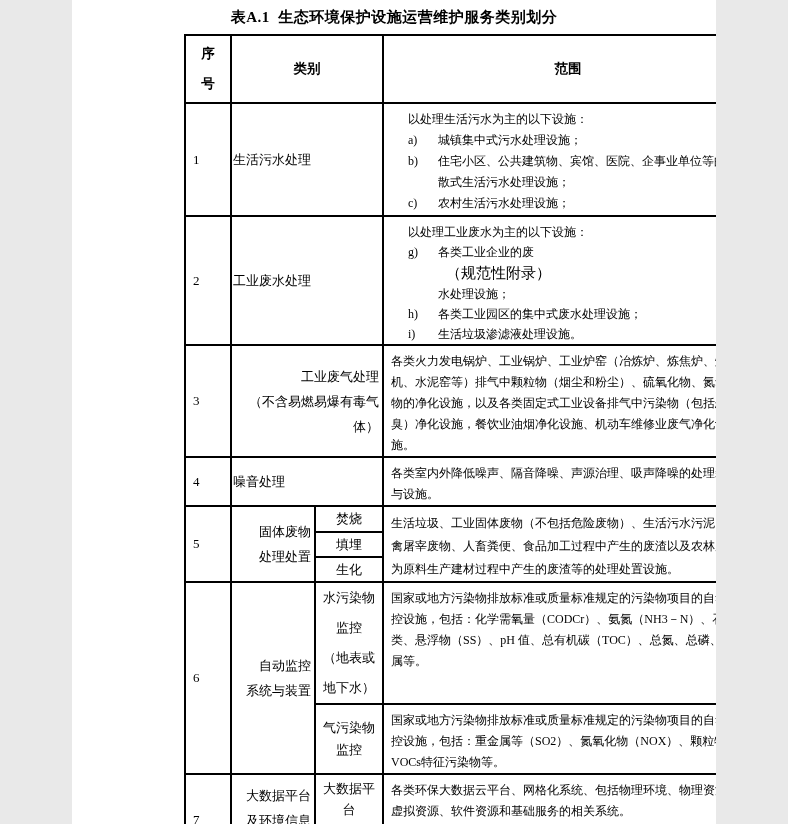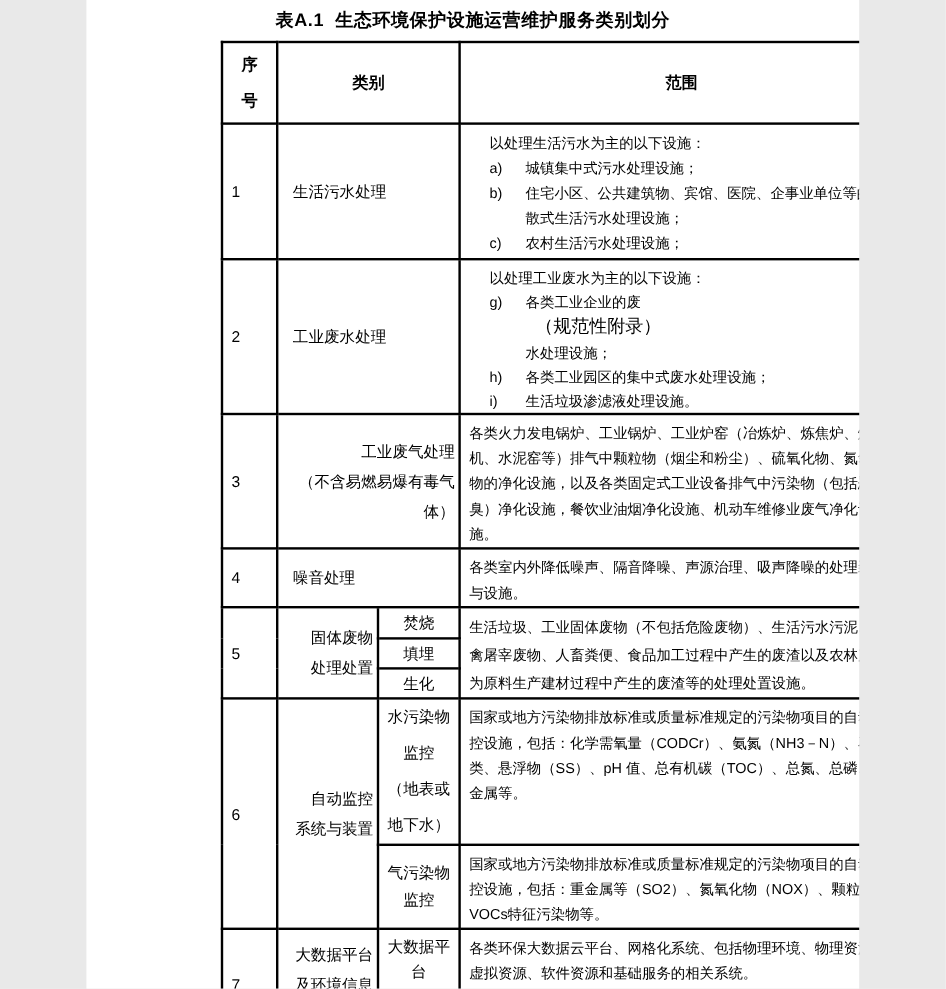--- a/index.html
+++ b/index.html
@@ -4,21 +4,21 @@
 <style>
   * { margin: 0; padding: 0; box-sizing: border-box; }
   html, body { background: #e9e9e9; }
   .page {
     position: relative;
     width: 644px;
     height: 824px;
     background: #ffffff;
     overflow: hidden;
     margin: 0 auto;
-    font-family: Liberation Sans, sans-serif;
+    font-family: Liberation Serif, serif;
     color: #000;
   }
   .doc-title {
     padding-top: 8px;
     text-align: center;
     font-size: 15px;
     font-weight: bold;
     letter-spacing: 0.5px;
     white-space: pre;
   }
@@ -48,21 +48,21 @@
     text-align: left;
     padding-left: 7px;
   }
   td.cat-cell {
     font-size: 13px;
     vertical-align: middle;
     text-align: right;
     line-height: 25px;
     padding: 0 3px;
   }
-  td.cat-left { text-align: left; padding-left: 12px; }
+  td.cat-left { text-align: left; padding-left: 1px; }
   td.sub-cell {
     font-size: 13px;
     vertical-align: middle;
     text-align: center;
     line-height: 22px;
     padding: 0 2px;
     border-radius: 8px;
   }
   td.sub-water { line-height: 30px; vertical-align: middle; margin-top: 41px; }
   td.sub-r7 { line-height: 21px; }

